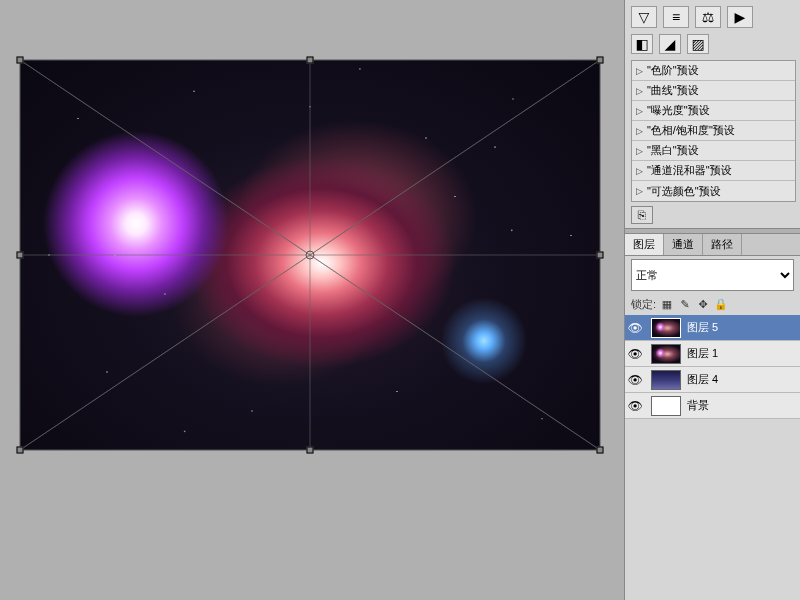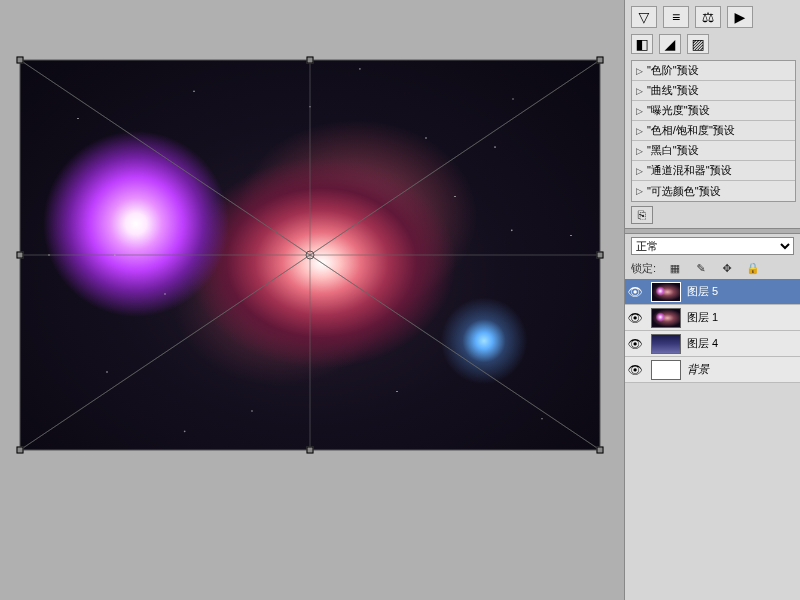--- a/index.html
+++ b/index.html
@@ -60,36 +60,36 @@
 .small-btn-row { display: flex; justify-content: flex-start; padding: 4px 6px; }
 .small-btn { width: 22px; height: 18px; border: 1px solid #888; background: #ddd; font-size: 11px; display:flex; align-items:center; justify-content:center; cursor:pointer; }
 
 .divider { height: 6px; background: #b0b0b0; border-top: 1px solid #888; border-bottom: 1px solid #888; }
 
 .tabs { display: flex; background: #c8c8c8; border-bottom: 1px solid #888; }
 .tab { padding: 3px 8px; font-size: 11px; border-right: 1px solid #999; cursor: pointer; }
 .tab.active { background: #e8e8e8; }
 
 .blend-row { display: flex; align-items: center; padding: 3px 6px; font-size: 11px; gap: 6px; }
-.blend-select { flex: 1; height: 18px; font-size: 11px; border: 1px solid #888; background: #fff; }
-
-.lock-row { display: flex; align-items: flex-start; padding: 3px 6px; font-size: 11px; gap: 12px; color: #333; }
+.blend-select { flex: 1; height: 32px; font-size: 11px; border: 1px solid #888; background: #fff; }
+
+.lock-row { display: flex; align-items: flex-start; padding: 3px 6px; font-size: 11px; gap: 4px; color: #333; }
 .lock-icon { width: 14px; height: 14px; display: inline-flex; align-items: center; justify-content: center; font-size: 11px; cursor: pointer; }
 
 .layer-list { background: #e8e8e8; }
 .layer { display: flex; align-items: center; height: 26px; border-bottom: 1px solid #bbb; font-size: 11px; cursor: pointer; }
 .layer.selected { background: #5a7fb8; color: #fff; }
 .eye { width: 20px; display: flex; justify-content: center; font-size: 12px; cursor: pointer; }
 .thumb { width: 30px; height: 20px; border: 1px solid #666; margin: 0 6px; background: #fff; }
 .thumb.neb { background: radial-gradient(circle at 30% 45%, #fff 0%, #d060d0 12%, transparent 22%), radial-gradient(ellipse at 55% 50%, #f0b0b0 0%, #804050 30%, #100818 70%); }
 .thumb.grad { background: linear-gradient(180deg, #1a1a4a 0%, #3a3a7a 50%, #6a6aaa 100%); }
 .thumb.white { background: #fff; }
 .layer.selected .thumb { border-color: #fff; }
 .layer-name { flex: 1; white-space: nowrap; overflow: hidden; }
-.bg-italic { font-style: italic; }
+.bg-italic { }
 </style>
 </head>
 <body>
 
 <div class="workspace">
   <div class="canvas-wrap">
     <div class="canvas">
       <div class="nebula"></div>
       <div class="stars"></div>
     </div>
@@ -166,20 +166,25 @@
         </div>
     </div>
   </div>
 
   <div class="small-btn-row">
     <div class="small-btn">⎘</div>
   </div>
 
   <div class="divider"></div>
 
+  <div class="tabs">
+    <div class="tab active">图层</div>
+    <div class="tab">通道</div>
+    <div class="tab">路径</div>
+  </div>
 
   <div class="blend-row">
     <select class="blend-select">
       <option>正常</option>
     </select>
   </div>
 
   <div class="lock-row">
     <span>锁定:</span>
     <span class="lock-icon">▦</span>

